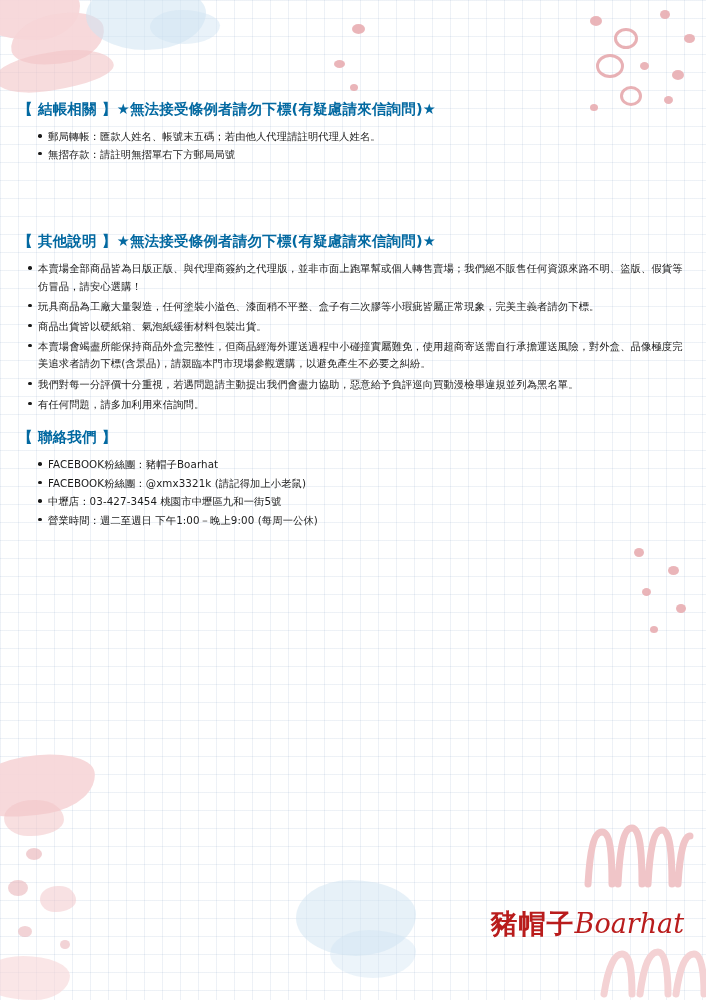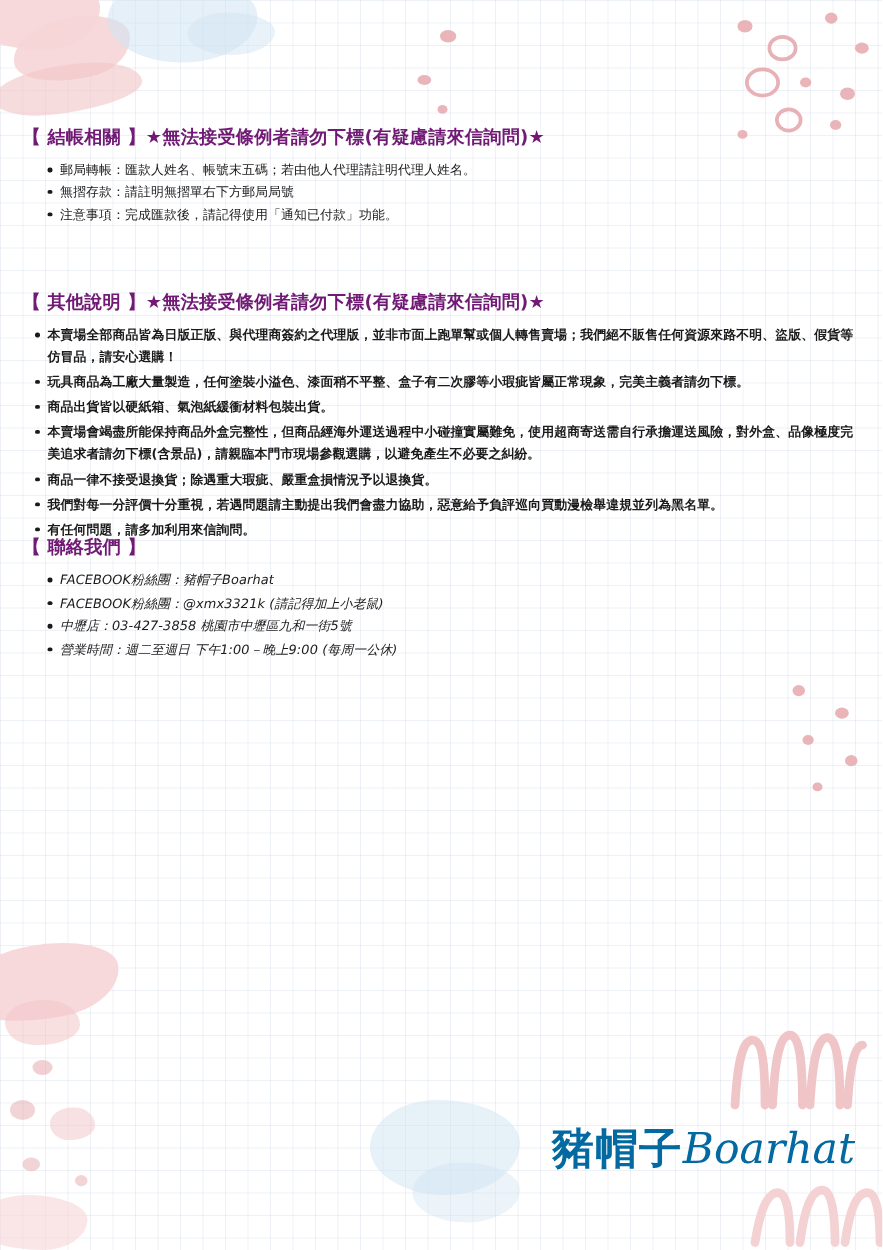--- a/index.html
+++ b/index.html
@@ -64,21 +64,21 @@
     position: absolute;
     left: 0;
     top: 0;
     width: 706px;
     padding: 0;
   }
 
   .section-title {
     font-size: 14.5px;
     font-weight: bold;
-    color: #701a75;
+    color: #0369a1;
     letter-spacing: .2px;
     margin: 0;
   }
 
   ul.bullets {
     list-style: none;
     margin: 0;
     padding: 0;
   }
   ul.bullets li {
@@ -101,33 +101,33 @@
     background: #1a1a1a;
   }
   .red { color: #d01f1f; }
 
   
   #block-checkout { position: absolute; left: 18px; top: 100px; width: 660px; }
   #block-checkout ul { margin-top: 9px; margin-left: 16px; }
 
   #block-other { position: absolute; left: 18px; top: 232px; width: 670px; }
   #block-other ul { margin-top: 9px; margin-left: 6px; }
-  #block-other ul.bullets li { line-height: 17.6px; margin-bottom: 2.5px; font-weight: bold; }
+  #block-other ul.bullets li { line-height: 17.6px; margin-bottom: 2.5px; }
 
   #block-contact { position: absolute; left: 18px; top: 428px; width: 660px; }
   #block-contact ul { margin-top: 9px; margin-left: 16px; }
-  #block-contact ul.bullets li { line-height: 17.5px; margin-bottom: 1px; font-style: italic; }
+  #block-contact ul.bullets li { line-height: 17.5px; margin-bottom: 1px; }
 
   
   .logo {
     position: absolute;
     right: 22px;
     bottom: 58px;
-    font-size: 34px;
-    color: #0369a1;
+    font-size: 27px;
+    color: #b91c1c;
     white-space: nowrap;
     font-family: "DejaVu Serif", "Liberation Serif", serif;
     margin-left: 18px;
   }
   .logo .cn { font-family: "DejaVu Sans", "Liberation Sans", sans-serif; font-weight: 600; letter-spacing: 1px;}
   .logo .en { font-style: italic; font-family: "DejaVu Serif", "Liberation Serif", serif; }
 </style>
 </head>
 <body>
 
@@ -182,43 +182,41 @@
     <path d="M4,54 C8,28 14,14 22,14 C30,14 32,32 32,54 M40,54 C44,24 50,12 58,12 C66,12 68,34 68,54 M76,54 C80,26 86,14 94,14 C102,14 104,34 104,54" stroke="#f4d2d4" stroke-width="7" fill="none" stroke-linecap="round"></path>
   </svg>
 
   <div class="content">
 
     <div id="block-checkout">
       <div class="section-title">【 結帳相關 】★無法接受條例者請勿下標(有疑慮請來信詢問)★</div>
       <ul class="bullets">
         <li>郵局轉帳：匯款人姓名、帳號末五碼；若由他人代理請註明代理人姓名。</li>
         <li>無摺存款：請註明無摺單右下方郵局局號</li>
-        <li>注意事項：完成匯款後，請記得使用「通知已付款」功能。</li>
       </ul>
     </div>
 
     <div id="block-other">
       <div class="section-title">【 其他說明 】★無法接受條例者請勿下標(有疑慮請來信詢問)★</div>
       <ul class="bullets">
         <li>本賣場全部商品皆為日版正版、與代理商簽約之代理版，並非市面上跑單幫或個人轉售賣場；我們絕不販售任何資源來路不明、盜版、假貨等仿冒品，請安心選購！</li>
         <li class="red">玩具商品為工廠大量製造，任何塗裝小溢色、漆面稍不平整、盒子有二次膠等小瑕疵皆屬正常現象，完美主義者請勿下標。</li>
         <li>商品出貨皆以硬紙箱、氣泡紙緩衝材料包裝出貨。</li>
         <li>本賣場會竭盡所能保持商品外盒完整性，但商品經海外運送過程中小碰撞實屬難免，使用超商寄送需自行承擔運送風險，對外盒、品像極度完美追求者請勿下標(含景品)，請親臨本門市現場參觀選購，以避免產生不必要之糾紛。</li>
-        <li>商品一律不接受退換貨；除遇重大瑕疵、嚴重盒損情況予以退換貨。</li>
         <li>我們對每一分評價十分重視，若遇問題請主動提出我們會盡力協助，惡意給予負評巡向買動漫檢舉違規並列為黑名單。</li>
         <li>有任何問題，請多加利用來信詢問。</li>
       </ul>
     </div>
 
     <div id="block-contact">
       <div class="section-title">【 聯絡我們 】</div>
       <ul class="bullets">
         <li>FACEBOOK粉絲團：豬帽子Boarhat</li>
         <li>FACEBOOK粉絲團：@xmx3321k (請記得加上小老鼠)</li>
-        <li>中壢店：03-427-3858 桃園市中壢區九和一街5號</li>
+        <li>中壢店：03-427-3454 桃園市中壢區九和一街5號</li>
         <li>營業時間：週二至週日 下午1:00－晚上9:00 (每周一公休)</li>
       </ul>
     </div>
 
   </div>
 
   <div class="logo">
     <span class="cn">豬帽子</span><span class="en">Boarhat</span>
   </div>
 

